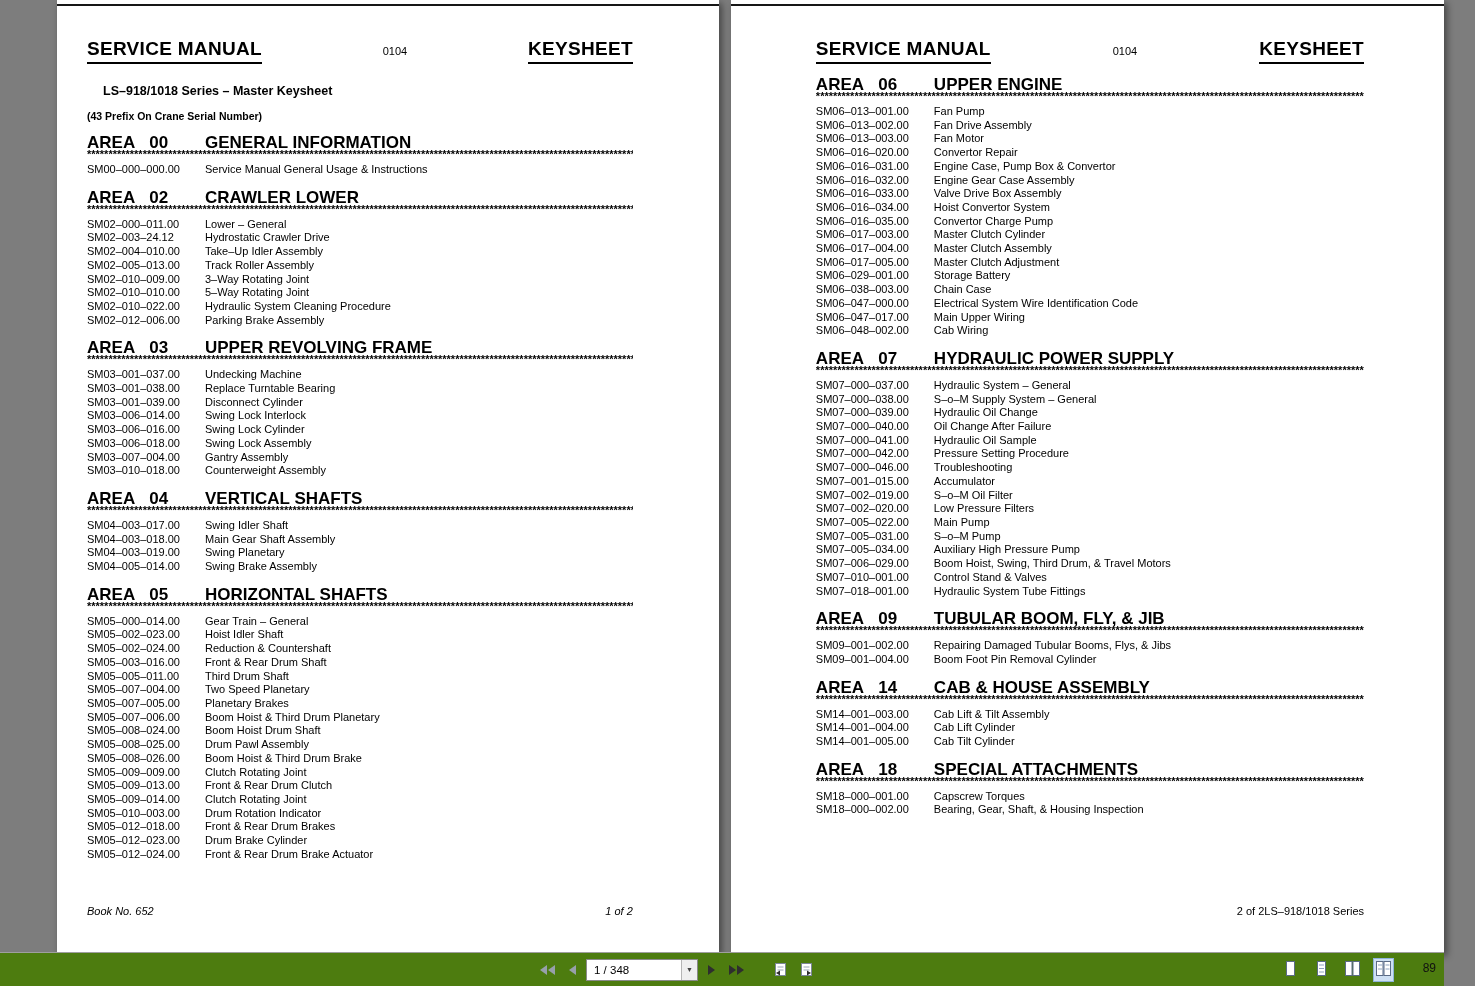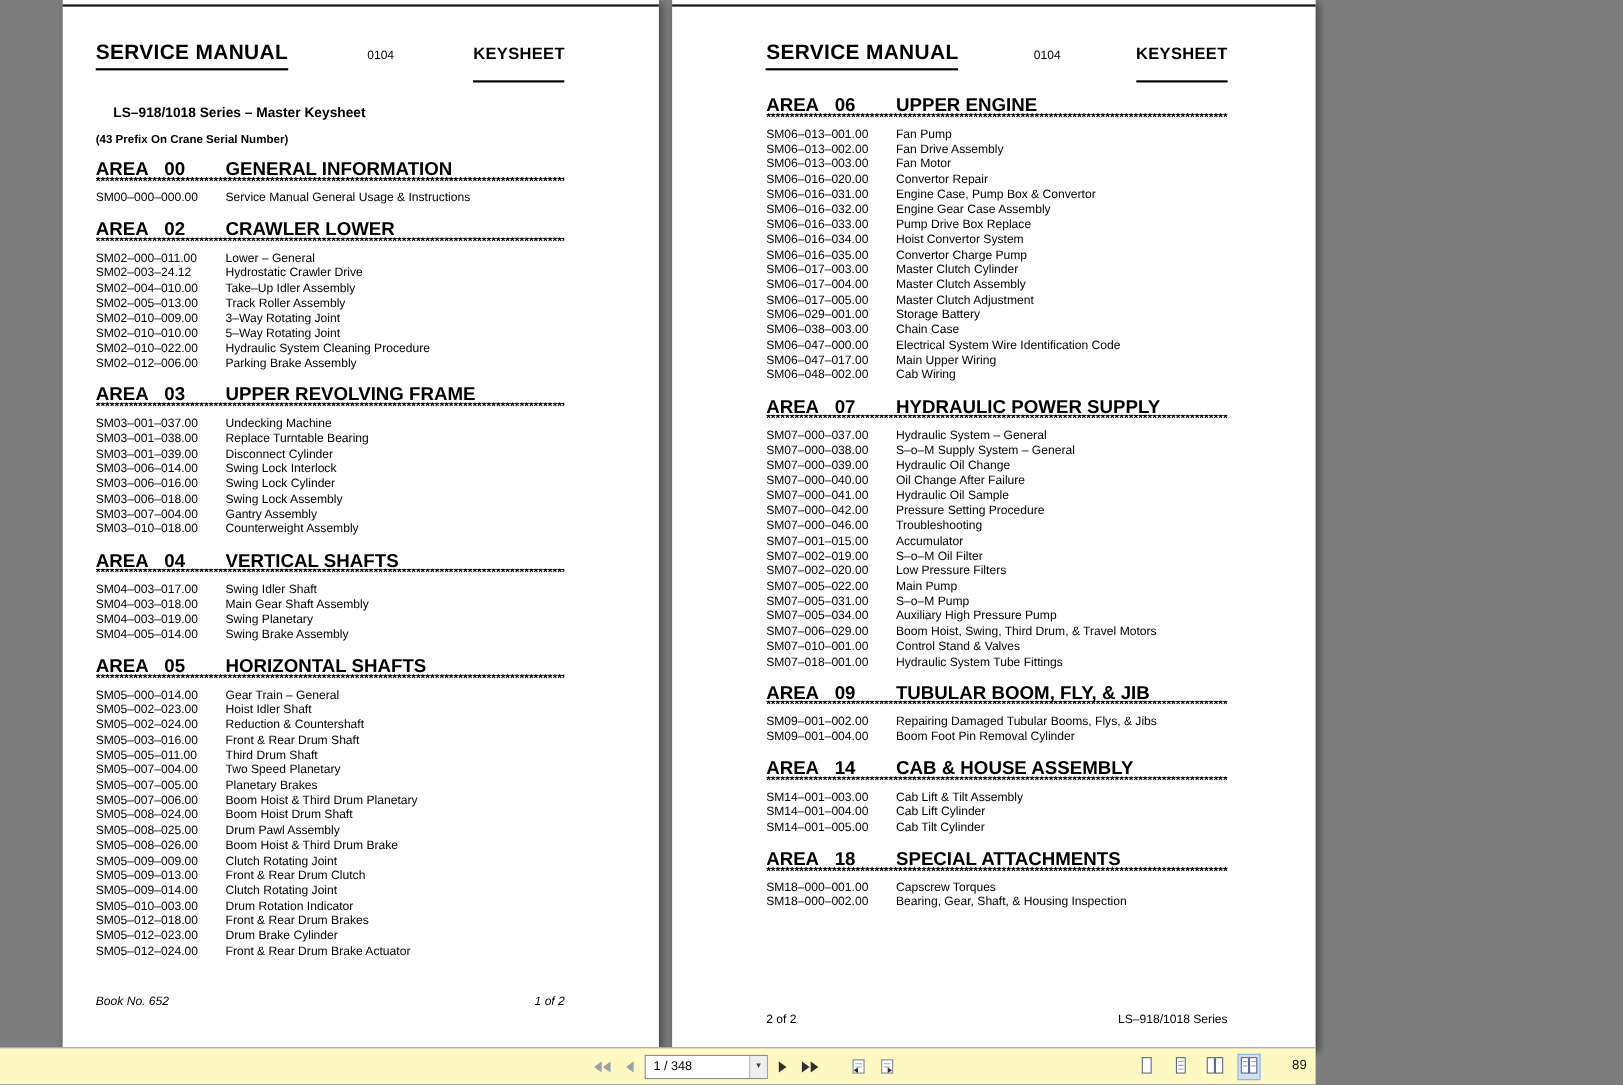--- a/index.html
+++ b/index.html
@@ -4,21 +4,21 @@
 <style>
   html, body {
     margin: 0;
     padding: 0;
     width: 1475px;
     height: 986px;
     overflow: hidden;
     background: #7d7d7d;
     font-family: "Liberation Sans", sans-serif;
   }
-  .viewer { position: relative; width: 1196px; height: 986px; }
+  .viewer { position: relative; width: 1444px; height: 986px; }
 
   
   .pages {
     position: absolute; top: 0; left: 0; right: 0; bottom: 33px;
     background: #7d7d7d;
     display: flex; align-items: stretch;
   }
   .page {
     position: relative;
     background: #ffffff;
@@ -38,22 +38,22 @@
   .ms-header {
     margin-top: 38px;
     display: flex; justify-content: space-between; align-items: baseline;
   }
   .ms-brand {
     font-size: 19px; font-weight: bold; letter-spacing: 0.3px;
     border-bottom: 2.5px solid #000; padding-bottom: 2px;
   }
   .ms-code { font-size: 11px; }
   .ms-key {
-    font-size: 15px; font-weight: bold; letter-spacing: 0.3px;
-    border-bottom: 2.5px solid #000; padding-bottom: 15px;
+    font-size: 19px; font-weight: bold; letter-spacing: 0.3px;
+    border-bottom: 2.5px solid #000; padding-bottom: 2px;
   }
 
   .doc-title { margin-top: 20px; font-size: 12.5px; font-weight: bold; padding-left: 16px; }
   .doc-subtitle { margin-top: 12px; font-size: 10.5px; font-weight: bold; }
 
   .section { margin-top: 14px; }
   .page-right .section:first-of-type { margin-top: 20px; }
 
   .sec-head { display: flex; font-weight: bold; font-size: 17px; line-height: 13px; }
   .col-code { display: inline-block; width: 118px; flex: none; }
@@ -66,26 +66,26 @@
 
   .items { margin-top: 4px; }
   .item { display: flex; font-size: 11px; line-height: 13.7px; white-space: nowrap; }
 
   .page-footer {
     position: absolute; bottom: 36px;
     display: flex; justify-content: space-between;
     font-size: 11px;
   }
   .page-left  .page-footer { left: 30px; right: 86px; font-style: italic; }
-  .page-right .page-footer { left: 85px; right: 80px; bottom: 20px; }
+  .page-right .page-footer { left: 85px; right: 80px; bottom: 36px; justify-content: flex-end; }
 
   
   .toolbar {
     position: absolute; left: 0; right: 0; bottom: 0; height: 33px;
-    background: #fef9c3;
+    background: #4d7c0f;
     border-top: 1px solid #9f9f9f;
   }
   .nav-cluster {
     position: absolute; left: 537px; top: 0; height: 100%;
     display: flex; align-items: center; gap: 7px;
   }
   .navbtn {
     background: transparent; border: none; padding: 2px;
     display: flex; align-items: center; justify-content: center;
   }
@@ -379,21 +379,21 @@
               <div class="item">
                 <span class="col-code">SM06–016–031.00</span>
                 <span class="item-name">Engine Case, Pump Box &amp; Convertor</span>
               </div>
               <div class="item">
                 <span class="col-code">SM06–016–032.00</span>
                 <span class="item-name">Engine Gear Case Assembly</span>
               </div>
               <div class="item">
                 <span class="col-code">SM06–016–033.00</span>
-                <span class="item-name">Pump Drive Box Replace</span>
+                <span class="item-name">Valve Drive Box Assembly</span>
               </div>
               <div class="item">
                 <span class="col-code">SM06–016–034.00</span>
                 <span class="item-name">Hoist Convertor System</span>
               </div>
               <div class="item">
                 <span class="col-code">SM06–016–035.00</span>
                 <span class="item-name">Convertor Charge Pump</span>
               </div>
               <div class="item">

